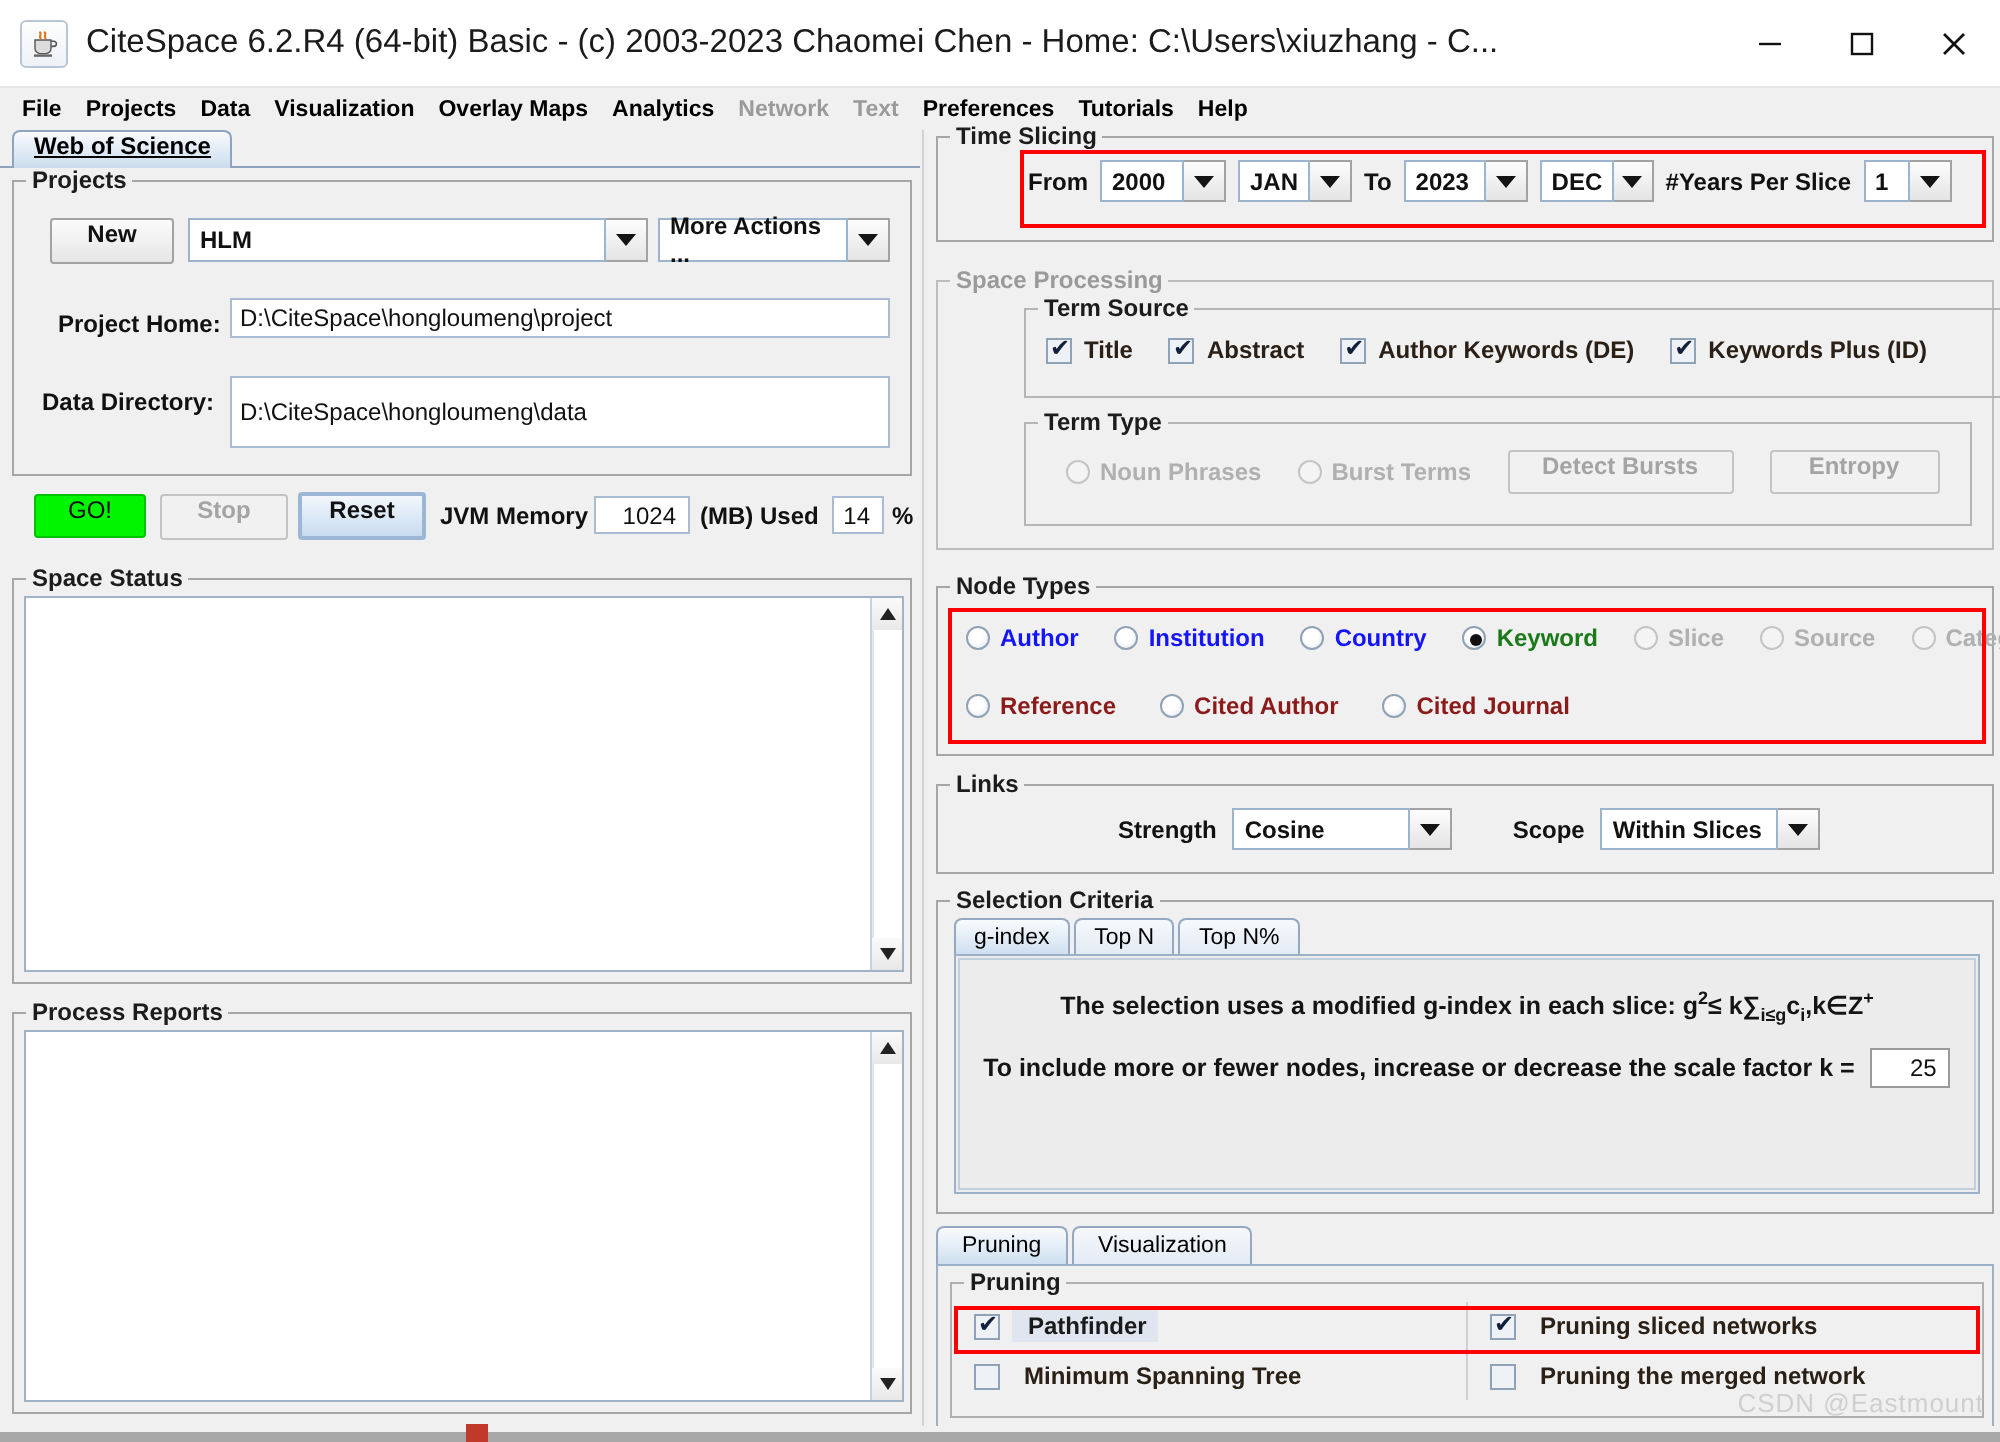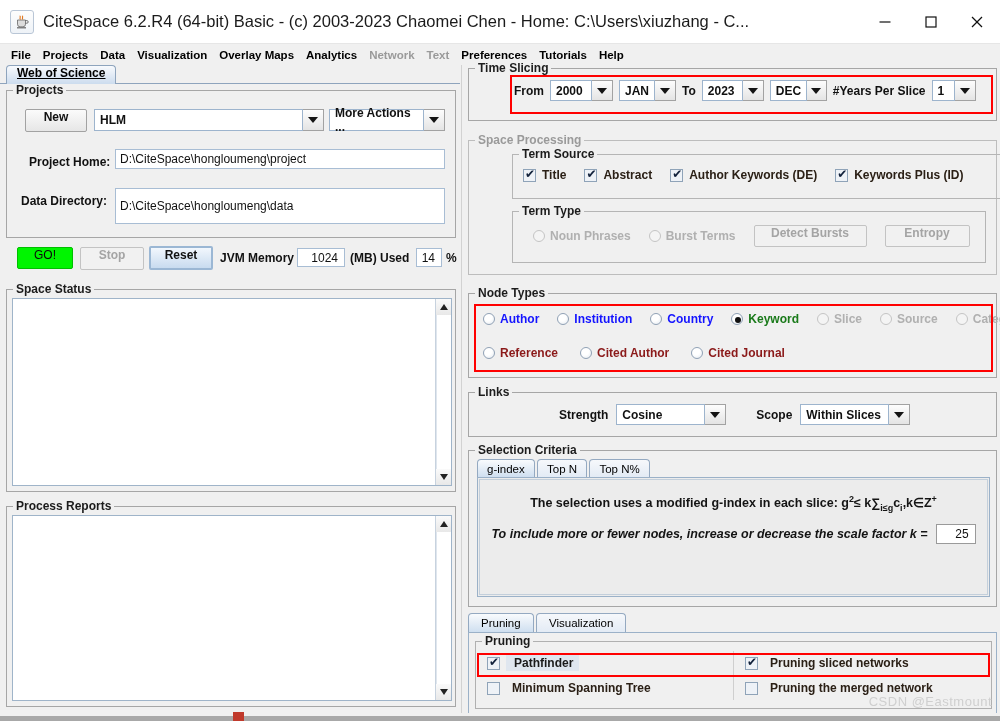--- a/index.html
+++ b/index.html
@@ -528,21 +528,21 @@
 
         <div style="position:absolute; left:8px; top:26px; width:513px; height:120px;
                     border:1px solid #9bb1c8; background:#ececec; padding:1px;">
           <div style="width:100%; height:100%; border:1px solid #c3cfdb; background:#ececec; position:relative;">
             <div style="position:absolute; top:14px; left:0; width:100%; text-align:center;
                         font-size:12.5px; font-weight:bold; color:#141414; white-space:nowrap;">
               <span>The selection uses a modified g-index in each slice: g</span><sup style="font-size:9px">2</sup><span>≤ k∑</span><sub style="font-size:9px">i≤g</sub><span>c</span><sub style="font-size:9px">i</sub><span>,k∈Z</span><sup style="font-size:9px">+</sup>
             </div>
             <div style="position:absolute; top:44px; left:0; width:100%;
                         display:flex; align-items:center; justify-content:center; gap:8px;">
-              <span style="font-size:12.5px; font-weight:bold; color:#141414;font-style:italic;">To include more or fewer nodes, increase or decrease the scale factor k =</span>
+              <span style="font-size:12.5px; font-weight:bold; color:#141414;">To include more or fewer nodes, increase or decrease the scale factor k =</span>
               <span class="tfield num" style="width:40px; height:20px; border-color:#9a9a9a;">25</span>
             </div>
           </div>
         </div>
       </div>
 
       <div style="position:absolute; left:3px; top:548px;">
         <div class="itab active" style="height:19px; padding:0 12px;">
           <span>Pruning</span>
         </div>

